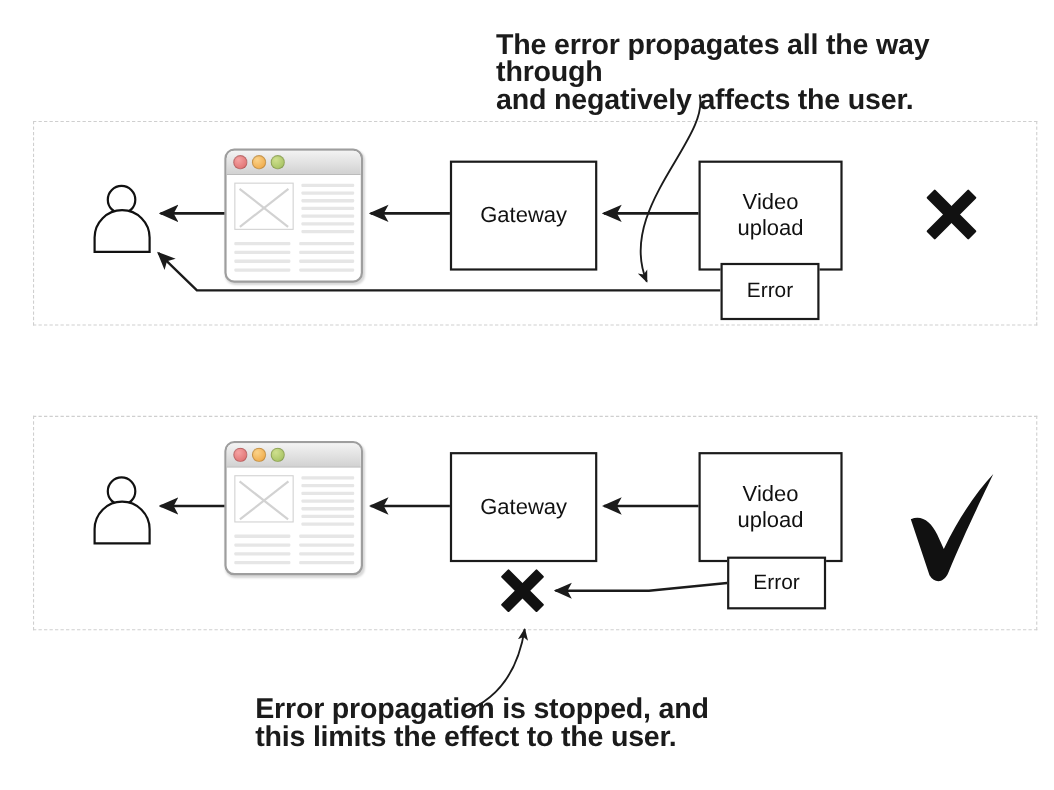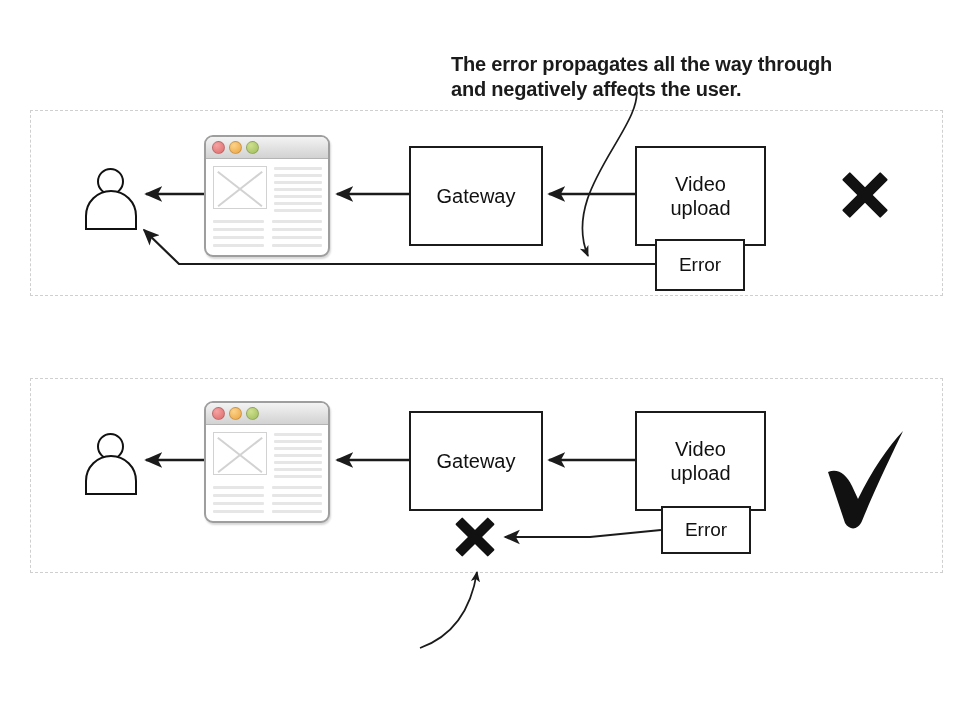--- a/index.html
+++ b/index.html
@@ -3,22 +3,22 @@
 <meta charset="utf-8">
 <style>
   html,body{margin:0;padding:0;background:#ffffff;}
   body{width:958px;height:718px;position:relative;overflow:hidden;
        font-family:"Liberation Sans","DejaVu Sans",sans-serif;}
   .stage{position:absolute;left:0;top:0;width:958px;height:718px;}
   .panel{position:absolute;border:1.5px dashed #cfcfcf;background:#fff;box-sizing:border-box;}
   #panel-top{left:30px;top:110px;width:913px;height:186px;}
   #panel-bottom{left:30px;top:378px;width:913px;height:195px;}
 
-  .caption{position:absolute;font-weight:bold;font-size:20px;line-height:25px;
-           color:#1b1b1b;letter-spacing:-0.2px;white-space:pre-line;margin-top:24px;}
+  .caption{position:absolute;font-weight:bold;font-size:26px;line-height:25px;
+           color:#1b1b1b;letter-spacing:-0.2px;white-space:pre-line;}
   #caption-top{left:451px;top:28px;width:480px;}
   #caption-bottom{left:232px;top:632px;width:420px;}
 
   .box{position:absolute;box-sizing:border-box;border:2px solid #1b1b1b;background:#fff;
        display:flex;align-items:center;justify-content:center;text-align:center;
        font-size:20px;color:#111;line-height:24px;white-space:pre-line;}
 
   .svgl{position:absolute;left:0;top:0;width:958px;height:718px;pointer-events:none;}
 
   
@@ -60,20 +60,22 @@
   #block-cross i{height:10px;}
 </style>
 </head>
 <body>
 
 <div class="stage">
 
   <div class="caption" id="caption-top">The error propagates all the way through
 and negatively affects the user.</div>
 
+  <div class="caption" id="caption-bottom">Error propagation is stopped, and
+this limits the effect to the user.</div>
 
   <div class="panel" id="panel-top"></div>
 
   <div class="user" style="left:85px;top:168px;">
     <div class="head"></div>
     <div class="body"></div>
   </div>
 
   <div class="browser" style="left:204px;top:135px;">
     <div class="titlebar">

